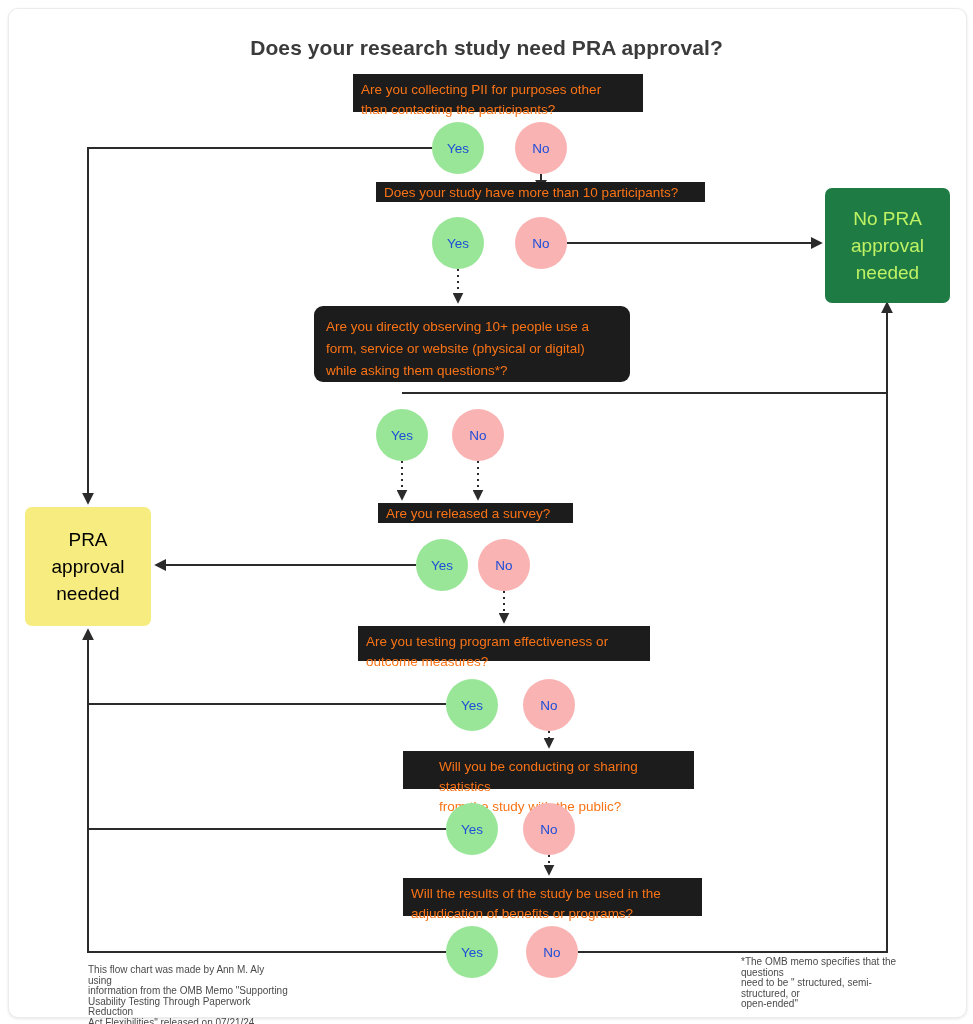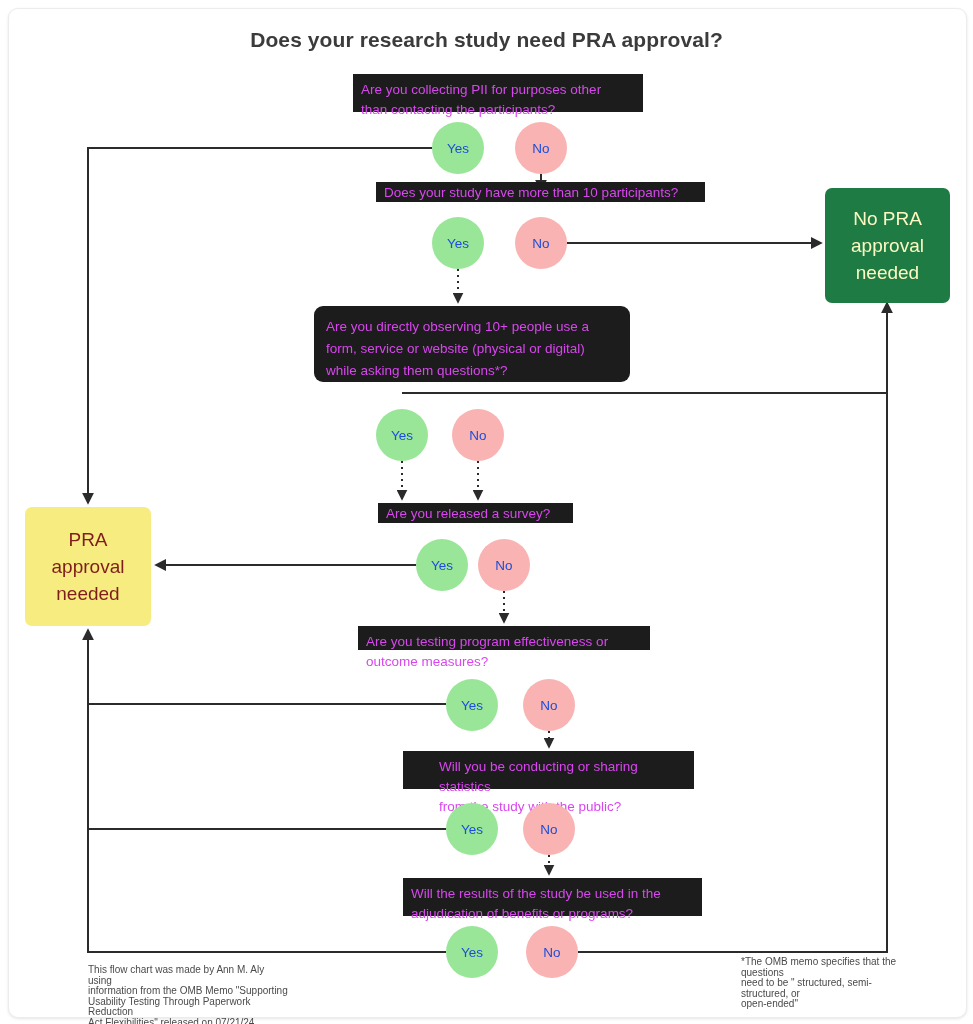--- a/index.html
+++ b/index.html
@@ -31,32 +31,32 @@
   #wires {
     position: absolute;
     left: 0; top: 0;
     width: 973px;
     height: 1024px;
     pointer-events: none;
   }
   .title {
     position: absolute;
     left: 0;
-    top: 28px;
+    top: 36px;
     width: 973px;
     text-align: center;
     font-size: 21px;
     font-weight: bold;
     color: #3b3b3b;
     letter-spacing: 0.1px;
   }
   .qbox {
     position: absolute;
     background: #1c1c1c;
-    color: #d946ef;
+    color: #f97316;
     font-size: 13.5px;
     line-height: 20px;
     padding: 6px 8px 7px 8px;
     box-sizing: border-box;
     white-space: pre-line;
   }
   .qbox.rounded {
     border-radius: 9px;
     padding: 10px 12px 11px 12px;
     line-height: 22px;
@@ -79,25 +79,25 @@
     align-items: center;
     justify-content: center;
     text-align: center;
     border-radius: 7px;
     font-size: 19px;
     line-height: 27px;
     white-space: pre-line;
   }
   .outcome.green {
     background: #1e7b43;
-    color: #fef9c3;
+    color: #bef264;
   }
   .outcome.yellow {
     background: #f7ec80;
-    color: #7f1d1d;
+    color: #000000;
   }
   .note {
     position: absolute;
     font-size: 10px;
     line-height: 10.5px;
     color: #4a4a4a;
     white-space: pre-line;
   }
 </style>
 </head>
@@ -164,21 +164,21 @@
   <div class="qbox rounded" style="left:314px; top:306px; width:316px; height:76px;">Are you directly observing 10+ people use a
 form, service or website (physical or digital)
 while asking them questions*?</div>
   <div class="pill yes" style="left:376px; top:409px; width:52px; height:52px;">Yes</div>
   <div class="pill no" style="left:452px; top:409px; width:52px; height:52px;">No</div>
 
   <div class="qbox" style="left:378px; top:503px; width:195px; height:20px; padding-top:1px;">Are you released a survey?</div>
   <div class="pill yes" style="left:416px; top:539px; width:52px; height:52px;">Yes</div>
   <div class="pill no" style="left:478px; top:539px; width:52px; height:52px;">No</div>
 
-  <div class="qbox" style="left:358px; top:626px; width:292px; height:24px;">Are you testing program effectiveness or
+  <div class="qbox" style="left:358px; top:626px; width:292px; height:35px;">Are you testing program effectiveness or
 outcome measures?</div>
   <div class="pill yes" style="left:446px; top:679px; width:52px; height:52px;">Yes</div>
   <div class="pill no" style="left:523px; top:679px; width:52px; height:52px;">No</div>
 
   <div class="qbox" style="left:403px; top:751px; width:291px; height:38px;padding-left:36px;">Will you be conducting or sharing statistics
 from the study with the public?</div>
   <div class="pill yes" style="left:446px; top:803px; width:52px; height:52px;">Yes</div>
   <div class="pill no" style="left:523px; top:803px; width:52px; height:52px;">No</div>
 
   <div class="qbox" style="left:403px; top:878px; width:299px; height:38px;">Will the results of the study be used in the

